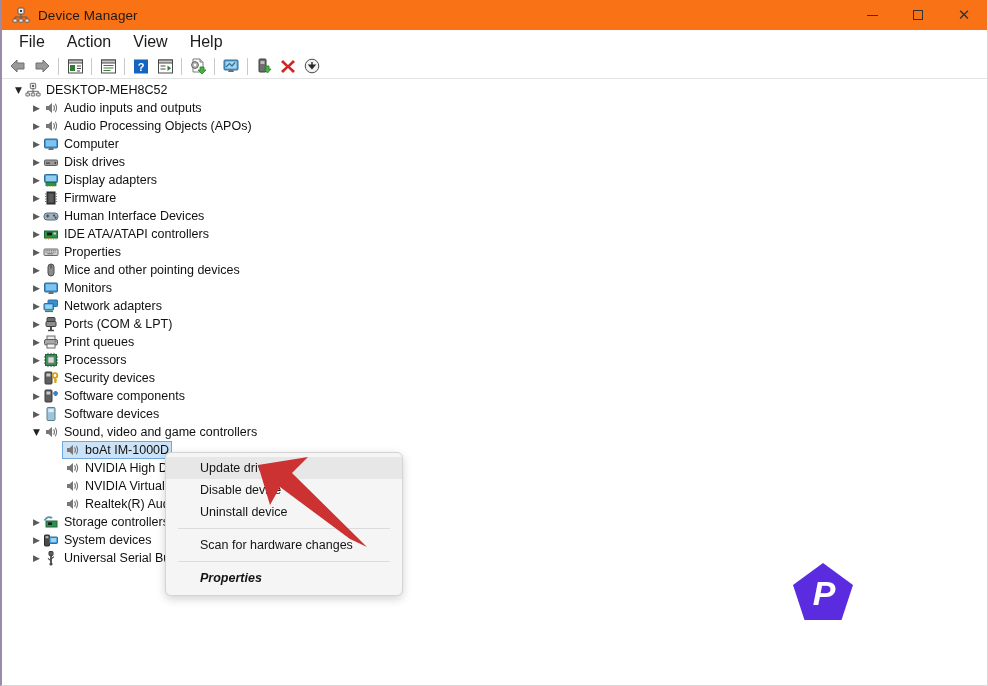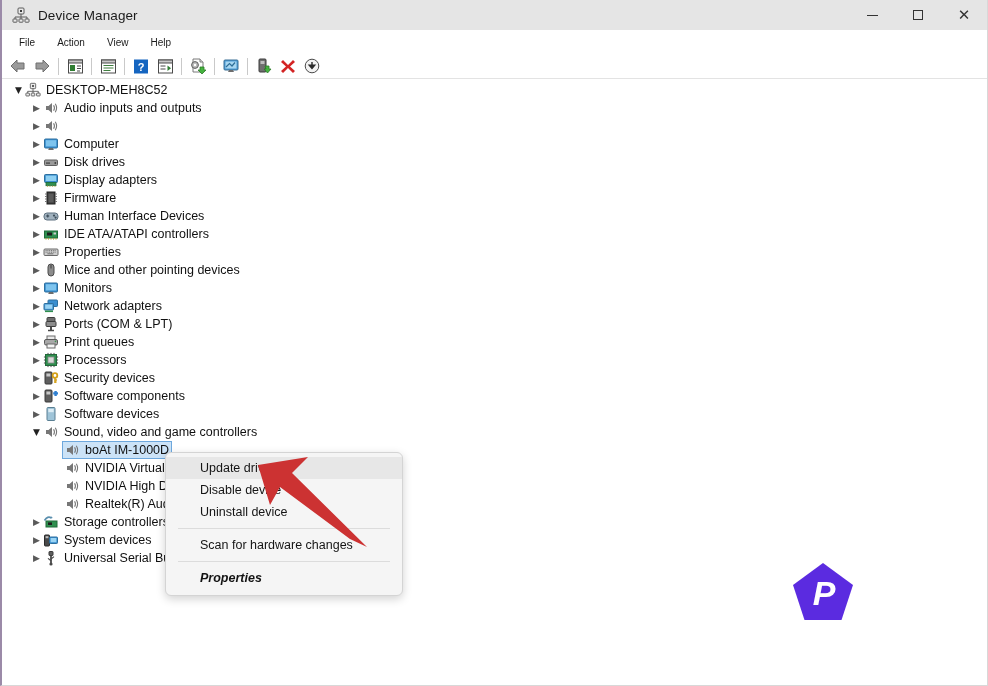--- a/index.html
+++ b/index.html
@@ -14,21 +14,21 @@
     background:#ffffff;
     box-sizing:border-box;
     border-left:2px solid #9b8aa8;
     border-right:1px solid #d8d8d8;
     border-bottom:1px solid #d8d8d8;
   }
 
   
   .titlebar{
     height:30px;width:100%;
-    background:#e5e5e5;
+    background:#f97316;
     display:flex;align-items:center;
     position:relative;
     box-sizing:border-box;
   }
   .title-icon{
     margin-left:10px;width:18px;height:18px;
     position:relative;flex:0 0 auto;
   }
   .title-text{
     margin-left:8px;font-size:13.5px;color:#1b1b1b;
@@ -44,21 +44,21 @@
   .wc.min span{display:block;width:11px;height:1px;background:#333;}
   .wc.max span{display:block;width:10px;height:10px;border:1px solid #333;box-sizing:border-box;}
   .wc.close{font-size:15px;font-family:"DejaVu Sans",sans-serif;}
 
   
   .menubar{
     height:24px;background:#ffffff;display:flex;align-items:center;
     padding-left:6px;box-sizing:border-box;
   }
   .menuitem{
-    font-size:10px;color:#1b1b1b;padding:2px 11px;
+    font-size:16px;color:#1b1b1b;padding:2px 11px;
   }
 
   
   .toolbar{
     height:25px;background:#ffffff;display:flex;align-items:center;
     padding-left:4px;box-sizing:border-box;
     border-bottom:1px solid #e3e3e3;
   }
   .tbtn{
     width:24px;height:22px;display:flex;align-items:center;justify-content:center;
@@ -284,20 +284,21 @@
 
     <div class="row" style="padding-left:26px;">
       <div class="chev">▶</div>
       <div class="ico">
         <svg width="16" height="16" viewBox="0 0 16 16">
             <path d="M3 6 h2.5 L9 3 v10 L5.5 10 H3 Z" fill="#777"></path>
             <path d="M10.6 5.3 q1.7 2.7 0 5.4" stroke="#777" stroke-width="1.1" fill="none"></path>
             <path d="M12.3 3.8 q2.6 4.2 0 8.4" stroke="#777" stroke-width="1.1" fill="none"></path>
           </svg>
       </div>
+      <div class="lbl">Audio Processing Objects (APOs)</div>
     </div>
 
     <div class="row" style="padding-left:26px;">
       <div class="chev">▶</div>
       <div class="ico">
         <svg width="16" height="16" viewBox="0 0 16 16">
             <rect x="1.5" y="3" width="13" height="9" rx="1" fill="#3a8fd0" stroke="#2d6f9e" stroke-width="1"></rect>
             <rect x="2.8" y="4.2" width="10.4" height="6.2" fill="#7ec4ee"></rect>
             <path d="M6 12 h4 l.8 2 h-5.6 Z" fill="#6d6d6d"></path>
           </svg>
@@ -516,32 +517,32 @@
     </div>
 
     <div class="row" style="padding-left:60px;">
       <div class="ico">
         <svg width="16" height="16" viewBox="0 0 16 16">
             <path d="M3 6 h2.5 L9 3 v10 L5.5 10 H3 Z" fill="#777"></path>
             <path d="M10.6 5.3 q1.7 2.7 0 5.4" stroke="#777" stroke-width="1.1" fill="none"></path>
             <path d="M12.3 3.8 q2.6 4.2 0 8.4" stroke="#777" stroke-width="1.1" fill="none"></path>
           </svg>
       </div>
-      <div class="lbl">NVIDIA Virtual</div>
+      <div class="lbl">NVIDIA High D</div>
     </div>
 
     <div class="row" style="padding-left:60px;">
       <div class="ico">
         <svg width="16" height="16" viewBox="0 0 16 16">
             <path d="M3 6 h2.5 L9 3 v10 L5.5 10 H3 Z" fill="#777"></path>
             <path d="M10.6 5.3 q1.7 2.7 0 5.4" stroke="#777" stroke-width="1.1" fill="none"></path>
             <path d="M12.3 3.8 q2.6 4.2 0 8.4" stroke="#777" stroke-width="1.1" fill="none"></path>
           </svg>
       </div>
-      <div class="lbl">NVIDIA High D</div>
+      <div class="lbl">NVIDIA Virtual</div>
     </div>
 
     <div class="row" style="padding-left:60px;">
       <div class="ico">
         <svg width="16" height="16" viewBox="0 0 16 16">
             <path d="M3 6 h2.5 L9 3 v10 L5.5 10 H3 Z" fill="#777"></path>
             <path d="M10.6 5.3 q1.7 2.7 0 5.4" stroke="#777" stroke-width="1.1" fill="none"></path>
             <path d="M12.3 3.8 q2.6 4.2 0 8.4" stroke="#777" stroke-width="1.1" fill="none"></path>
           </svg>
       </div>

